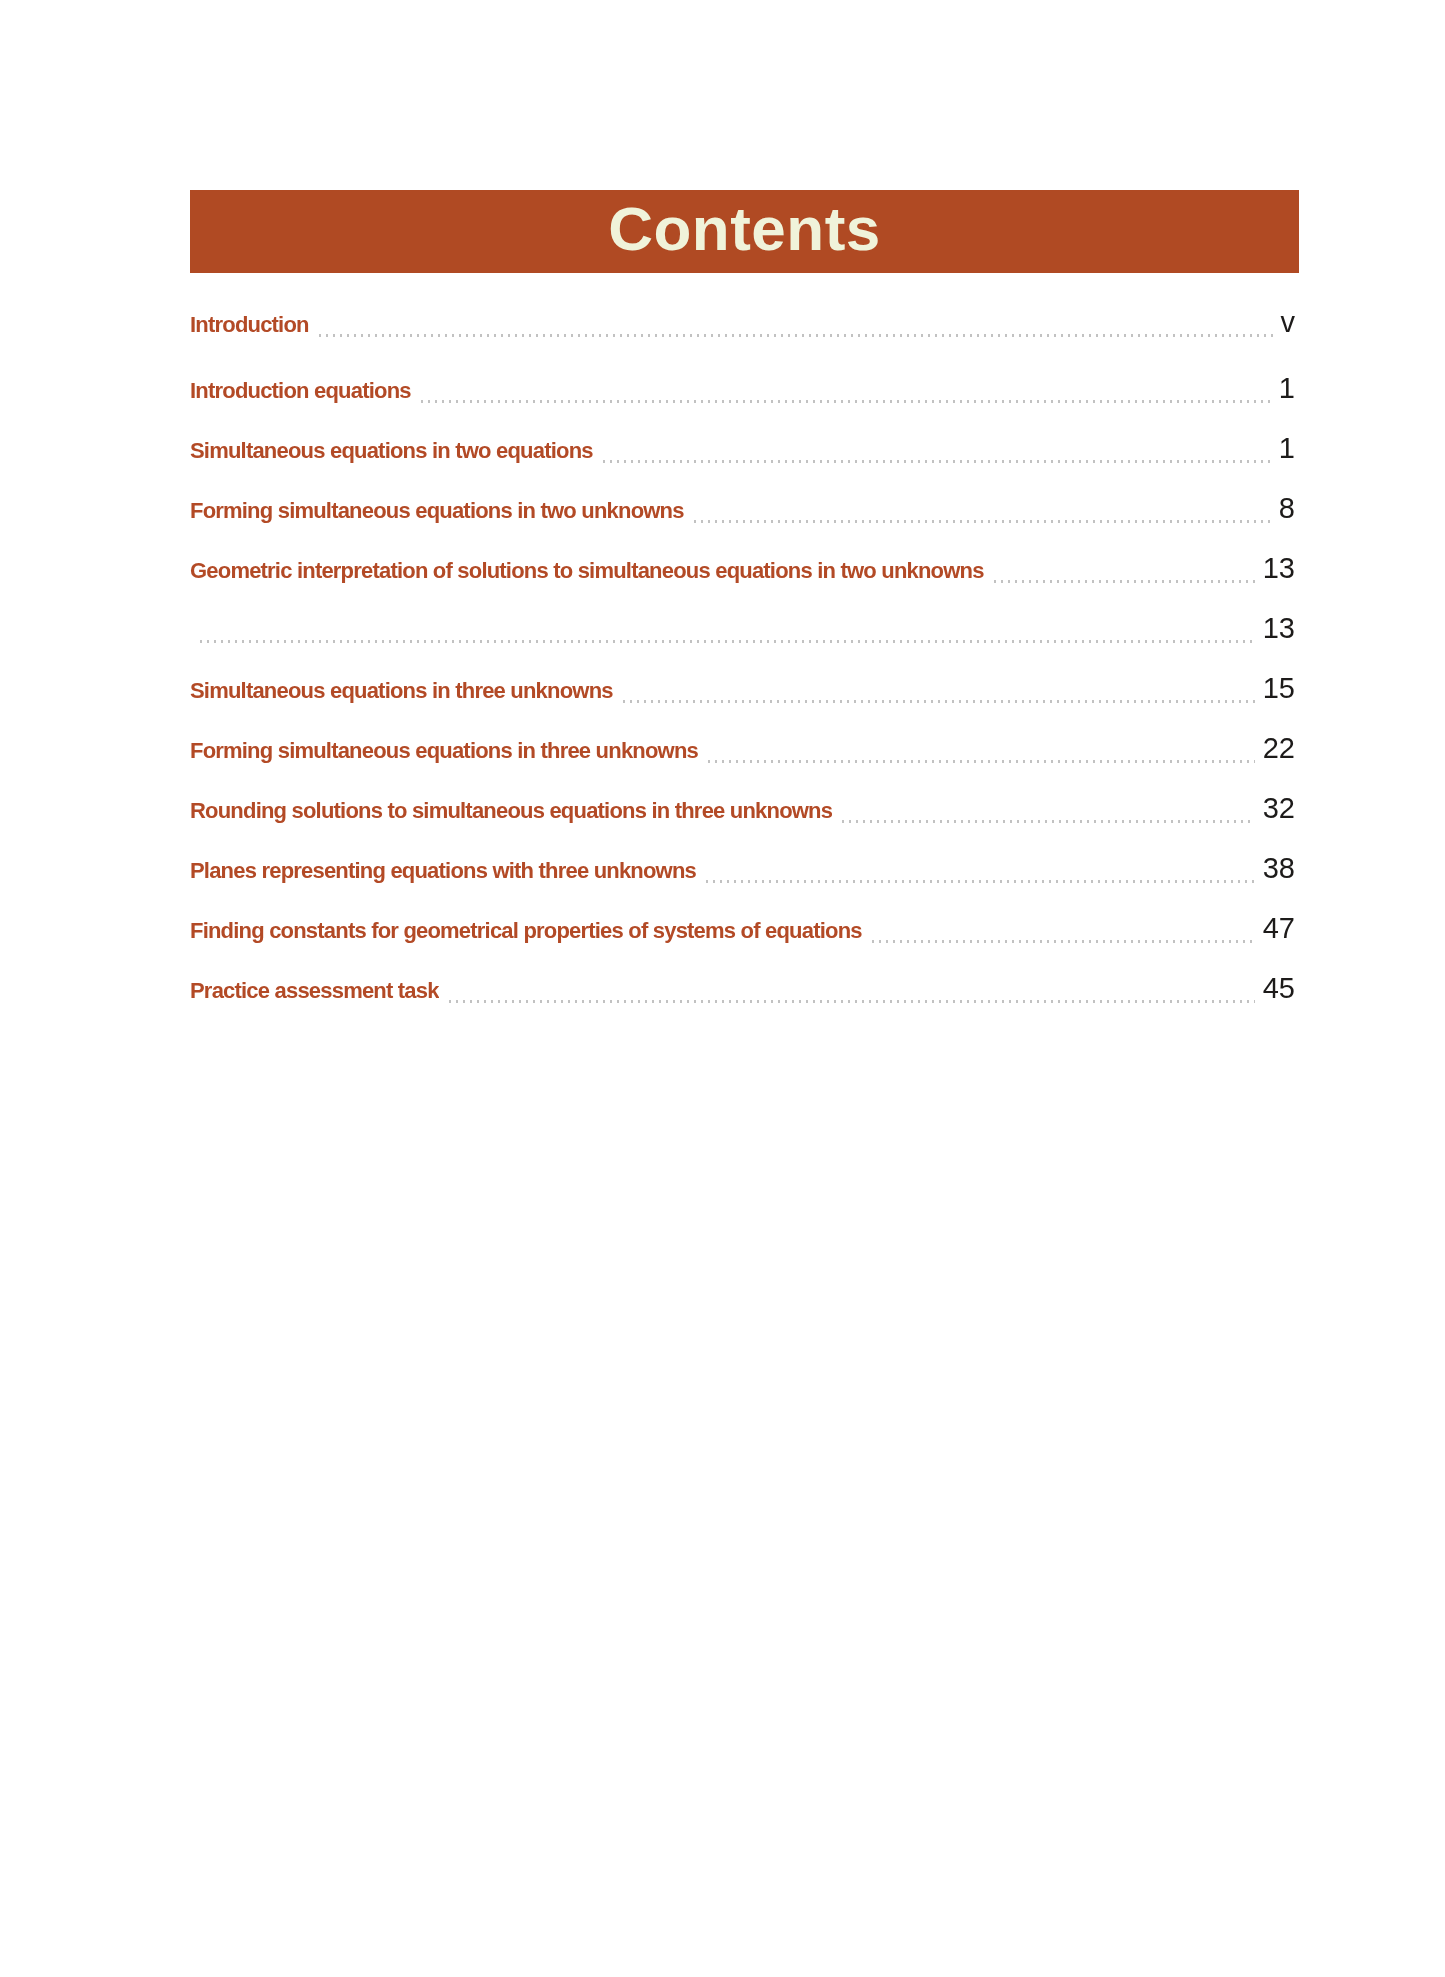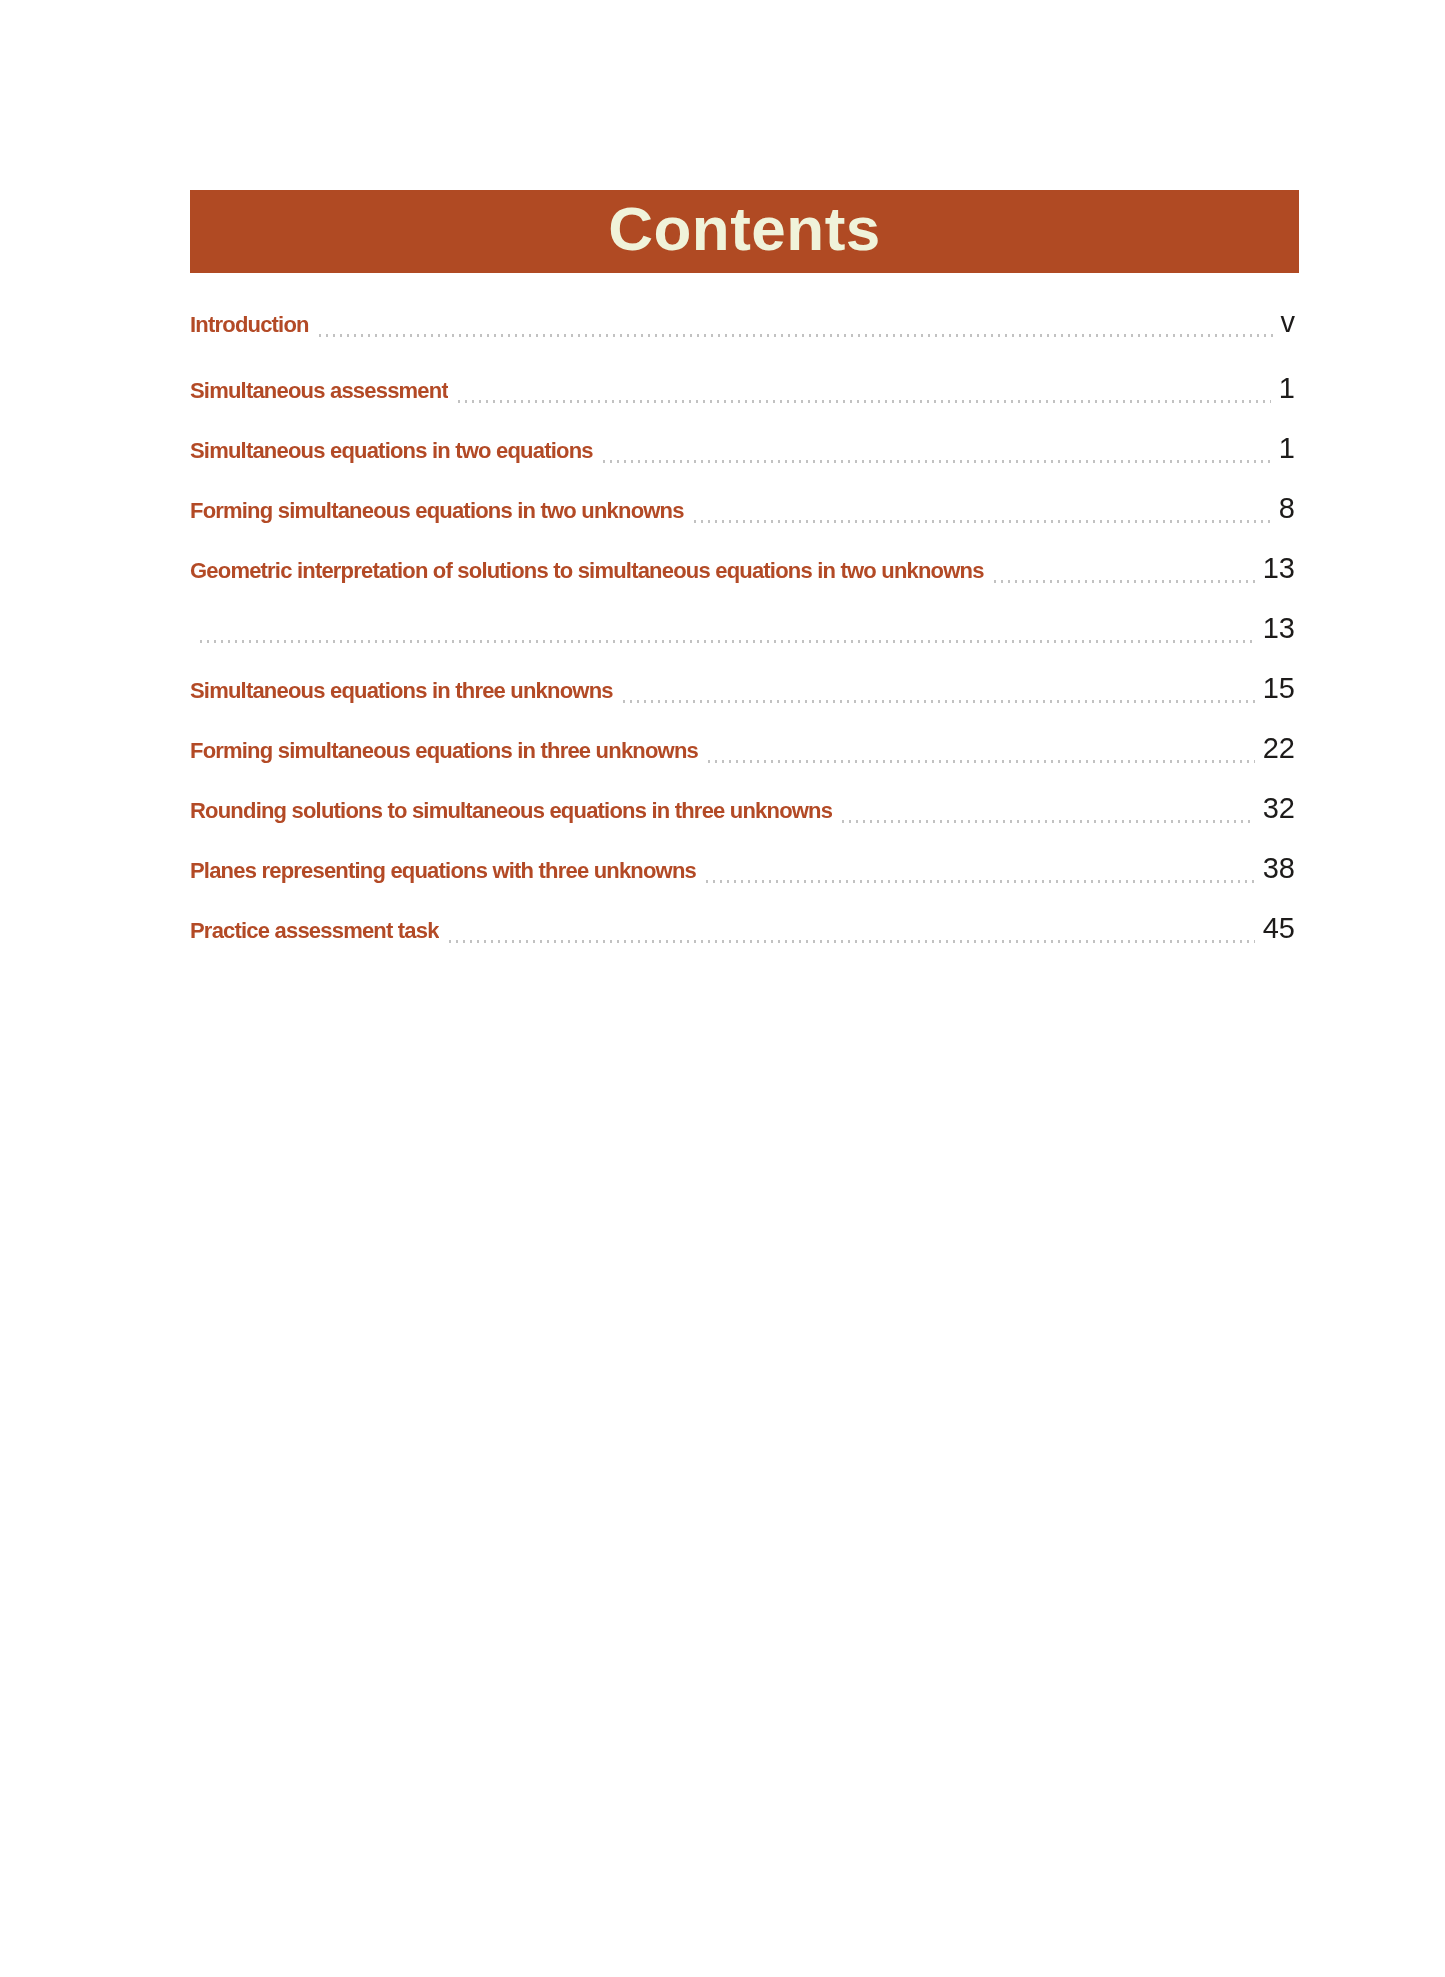--- a/index.html
+++ b/index.html
@@ -94,21 +94,21 @@
     <h1>Contents</h1>
   </header>
 
   <main class="toc">
       <div class="toc-row">
     <span class="toc-label">Introduction</span>
     <span class="toc-dots"></span>
     <span class="toc-page">v</span>
   </div>
       <div class="toc-row gap">
-    <span class="toc-label">Simultaneous assessment</span>
+    <span class="toc-label">Introduction equations</span>
     <span class="toc-dots"></span>
     <span class="toc-page">1</span>
   </div>
       <div class="toc-row">
     <span class="toc-label">Simultaneous equations in two equations</span>
     <span class="toc-dots"></span>
     <span class="toc-page">1</span>
   </div>
       <div class="toc-row">
     <span class="toc-label">Forming simultaneous equations in two unknowns</span>
@@ -138,19 +138,24 @@
     <span class="toc-label">Rounding solutions to simultaneous equations in three unknowns</span>
     <span class="toc-dots"></span>
     <span class="toc-page">32</span>
   </div>
       <div class="toc-row">
     <span class="toc-label">Planes representing equations with three unknowns</span>
     <span class="toc-dots"></span>
     <span class="toc-page">38</span>
   </div>
       <div class="toc-row">
+    <span class="toc-label">Finding constants for geometrical properties of systems of equations</span>
+    <span class="toc-dots"></span>
+    <span class="toc-page">47</span>
+  </div>
+      <div class="toc-row">
     <span class="toc-label">Practice assessment task</span>
     <span class="toc-dots"></span>
     <span class="toc-page">45</span>
   </div>
     </main>
 
 </div>
 
 </body></html>

